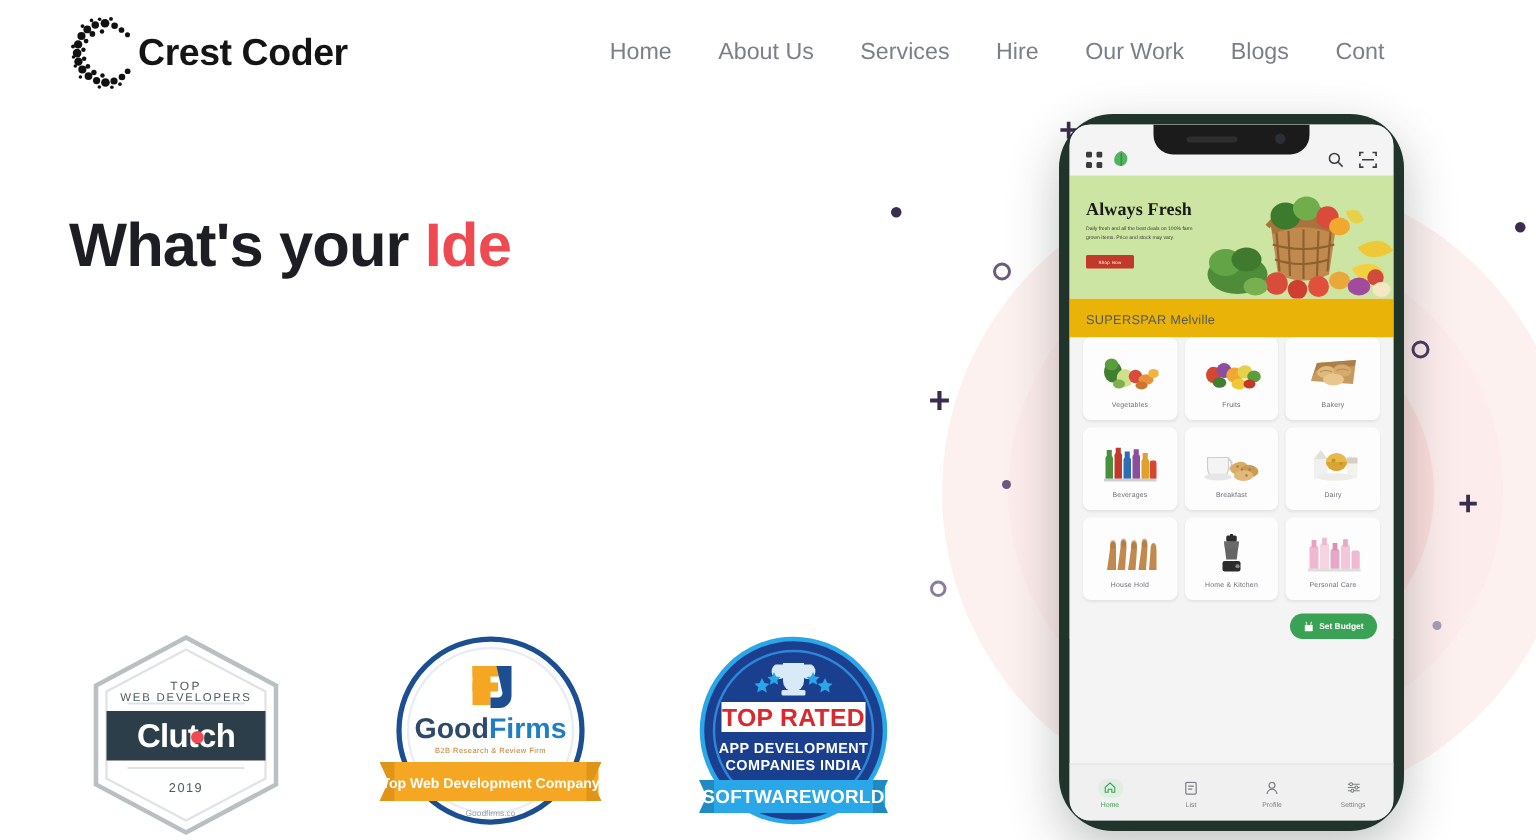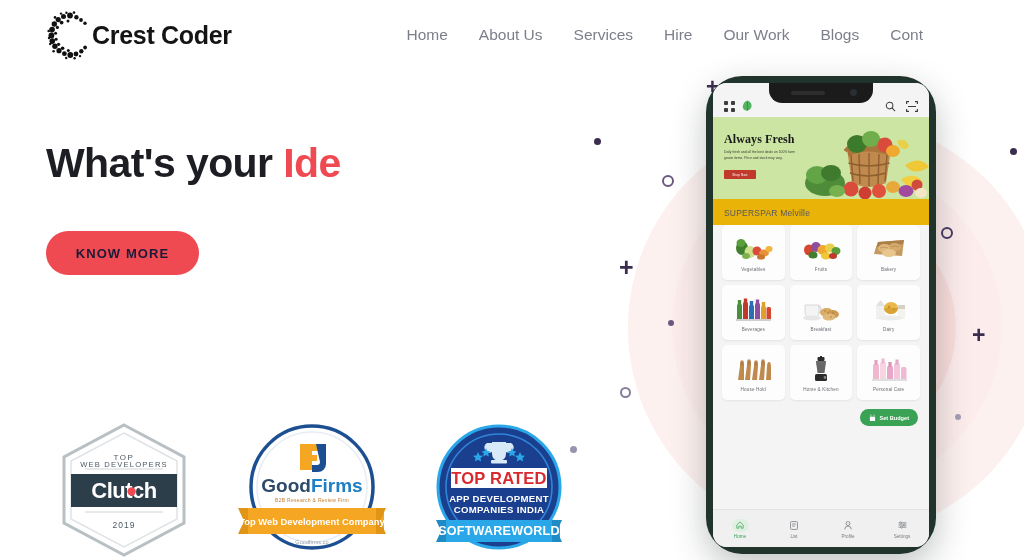--- a/index.html
+++ b/index.html
@@ -43,38 +43,38 @@
   .nav-item {
     font-size:15.5px; color:#7b7f8a; white-space:nowrap;
     cursor:pointer; text-decoration:none;
   }
 
   
   .hero { position:absolute; left:46px; top:140px; width:520px; z-index:10; }
   .hey { font-size:22px; color:#2e2e38; margin-bottom:13px; letter-spacing:.1px; }
   .headline {
     font-size:41px; font-weight:700; color:#1d1d24;
-    letter-spacing:-0.6px; margin-bottom:17px;
+    letter-spacing:-0.6px; 
   }
   .headline .accent { color:#ef4a52; }
   .subtext {
     font-size:15.5px; color:#8c8f98; line-height:1.62; max-width:488px;
   }
   .cta {
     margin-top:27px; display:inline-flex; align-items:center; justify-content:center;
     width:153px; height:44px; border-radius:24px;
     background:#ef4a52; color:#1b1b38;
     font-size:13px; font-weight:700; letter-spacing:1.1px;
     border:none; cursor:pointer;
   }
 
   
   .badges {
     position:absolute; left:58px; top:422px; display:flex;
-    align-items:flex-start; gap:48px; z-index:10;
+    align-items:flex-start; gap:63px; z-index:10;
   }
 
   
   .phone-wrap { position:absolute; left:706px; top:76px; z-index:12; }
   .phone {
     position:relative; width:230px; height:478px;
     border-radius:36px; background:#21342c;
     padding:7px; box-shadow:0 12px 34px rgba(30,40,35,.28);
   }
   .phone-inner {
@@ -230,21 +230,20 @@
     <a class="nav-item">Services</a>
     <a class="nav-item">Hire</a>
     <a class="nav-item">Our Work</a>
     <a class="nav-item">Blogs</a>
     <a class="nav-item">Cont</a>
   </nav>
 </div>
 
 <div class="hero">
   <h1 class="headline"><span>What's your </span><span class="accent">Ide</span></h1>
-  <button class="cta">KNOW MORE</button>
 </div>
 
 <div class="badges">
 
   <svg width="132" height="136" viewBox="0 0 132 136">
     <polygon points="66,3 126,35 126,101 66,133 6,101 6,35" fill="#ffffff" stroke="#b9c0c4" stroke-width="3"></polygon>
     <polygon points="66,11 119,39 119,97 66,125 13,97 13,39" fill="#ffffff" stroke="#dfe3e5" stroke-width="1.5"></polygon>
     <rect x="13" y="52" width="106" height="33" fill="#2c3e4a"></rect>
     <line x1="27" y1="47" x2="105" y2="47" stroke="#dfe3e5" stroke-width="1.4"></line>
     <line x1="27" y1="90" x2="105" y2="90" stroke="#dfe3e5" stroke-width="1.4"></line>

